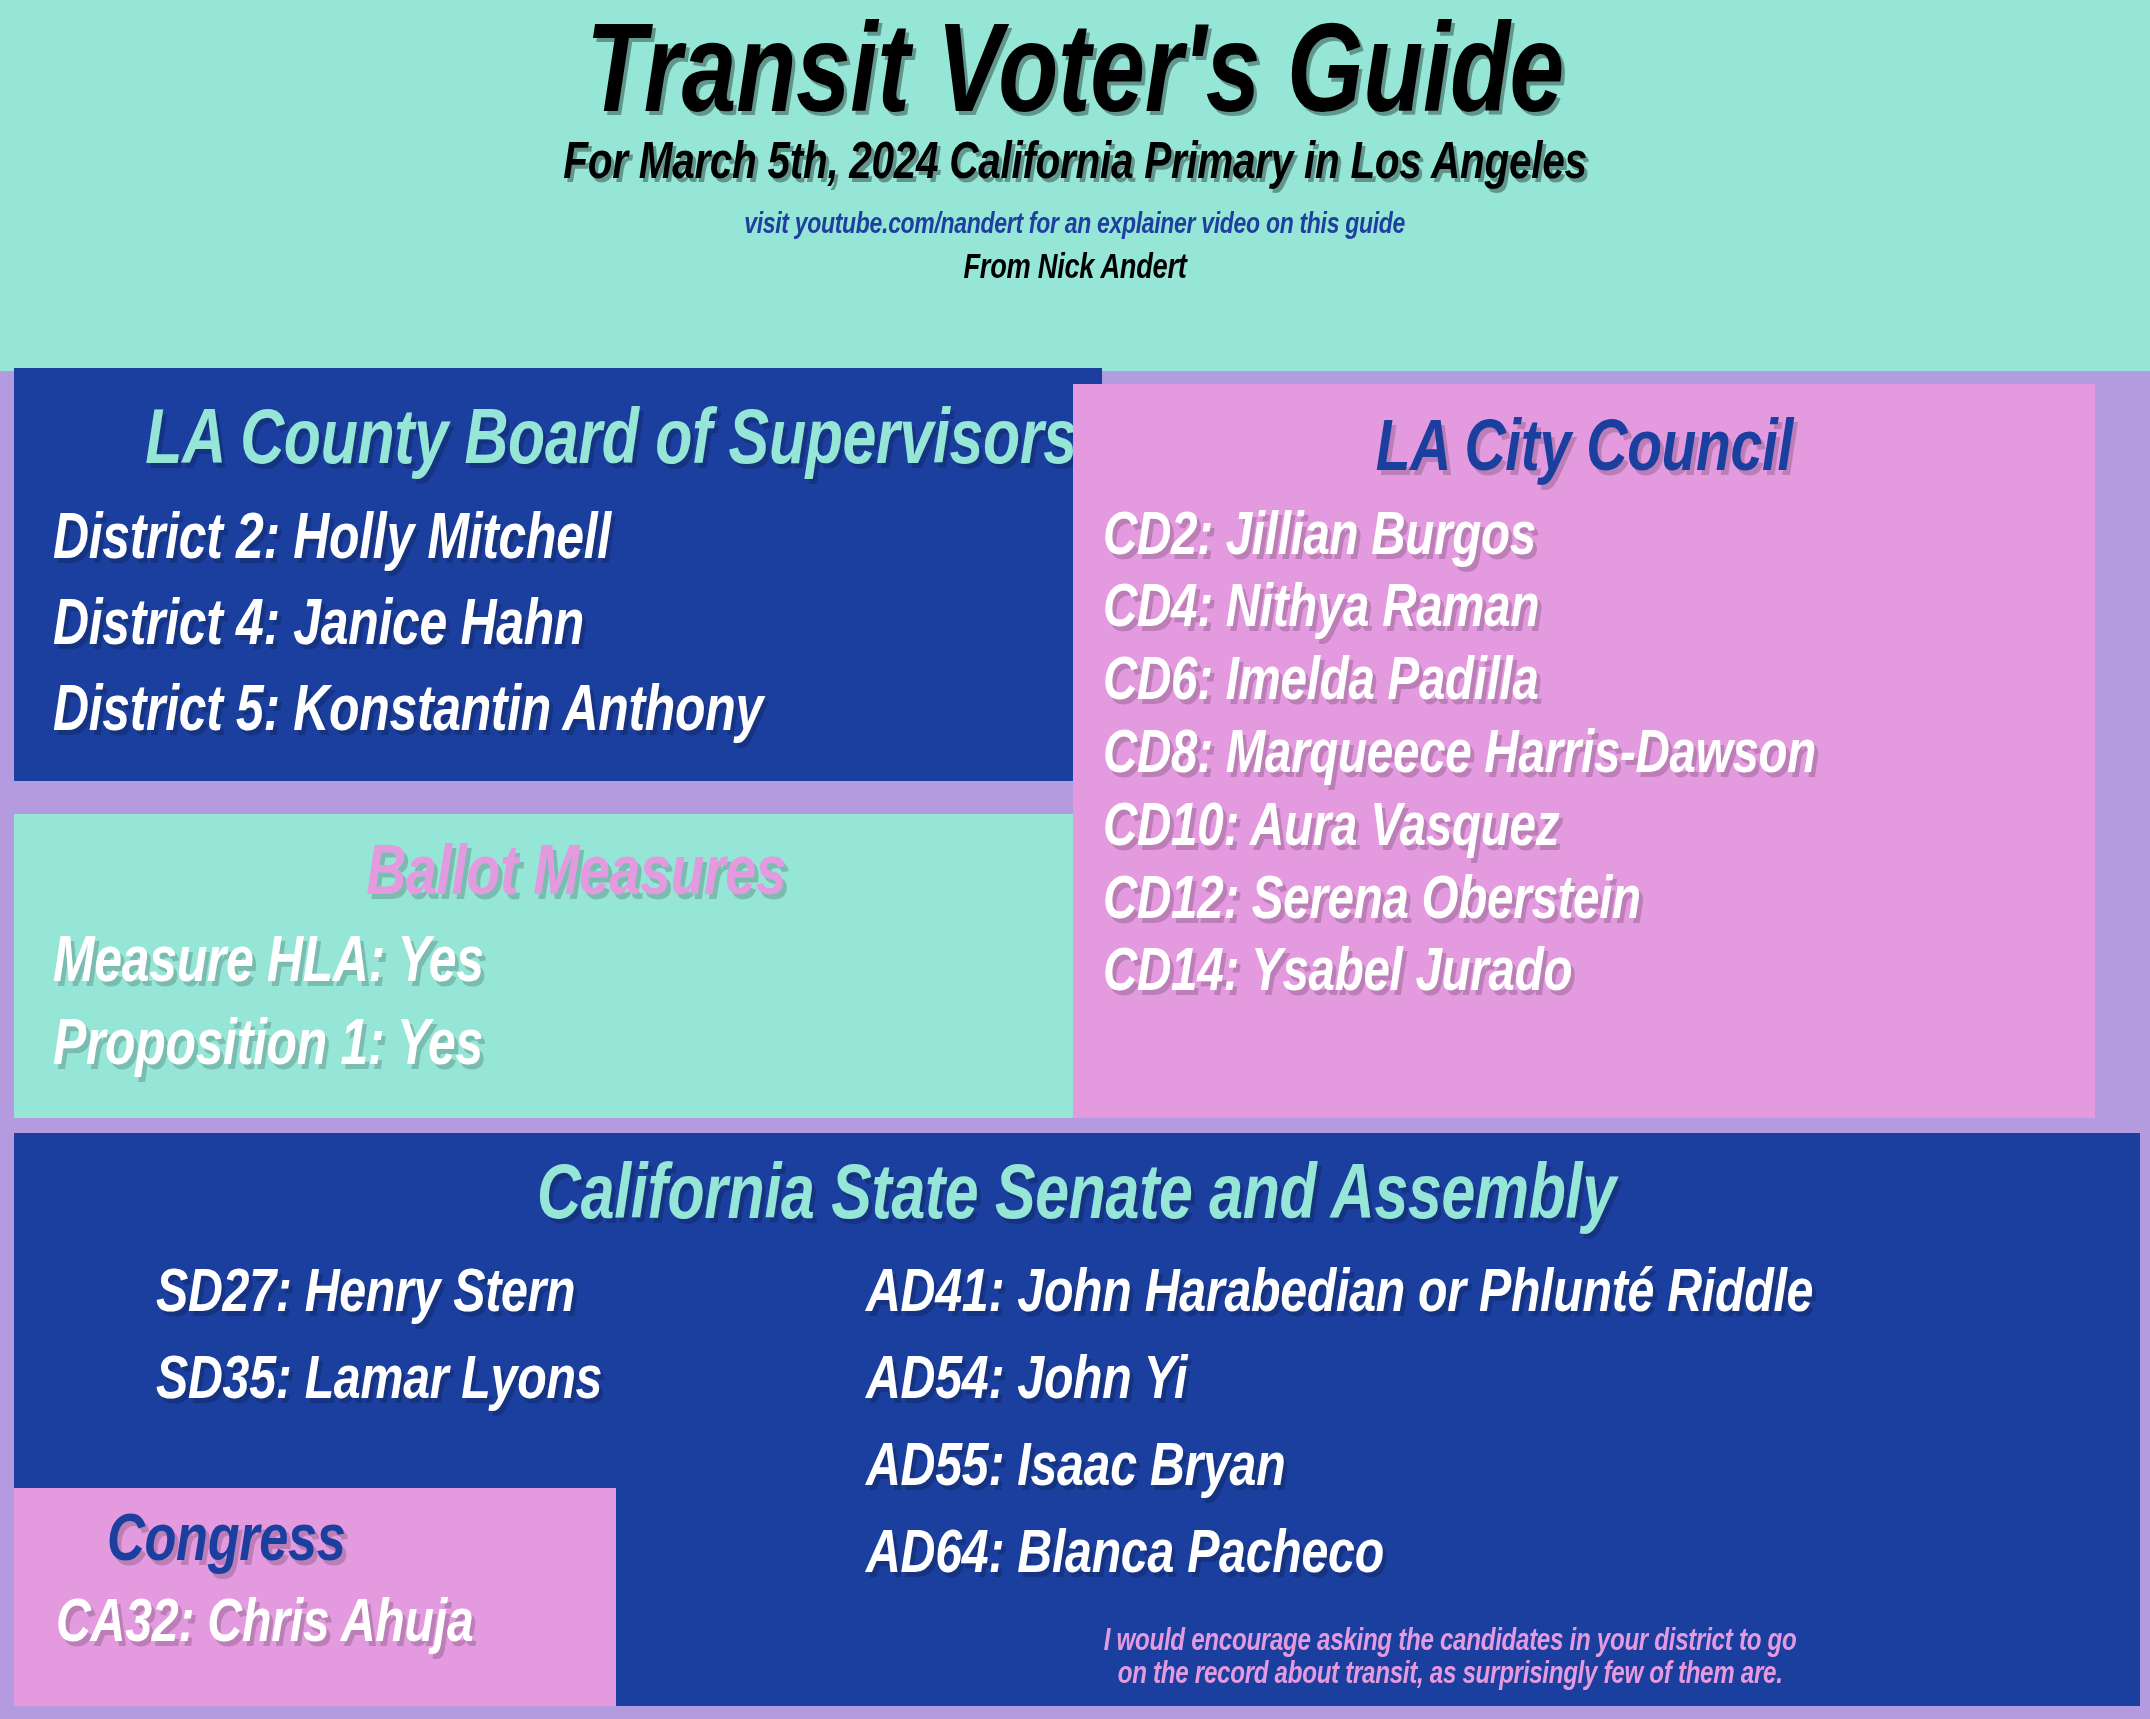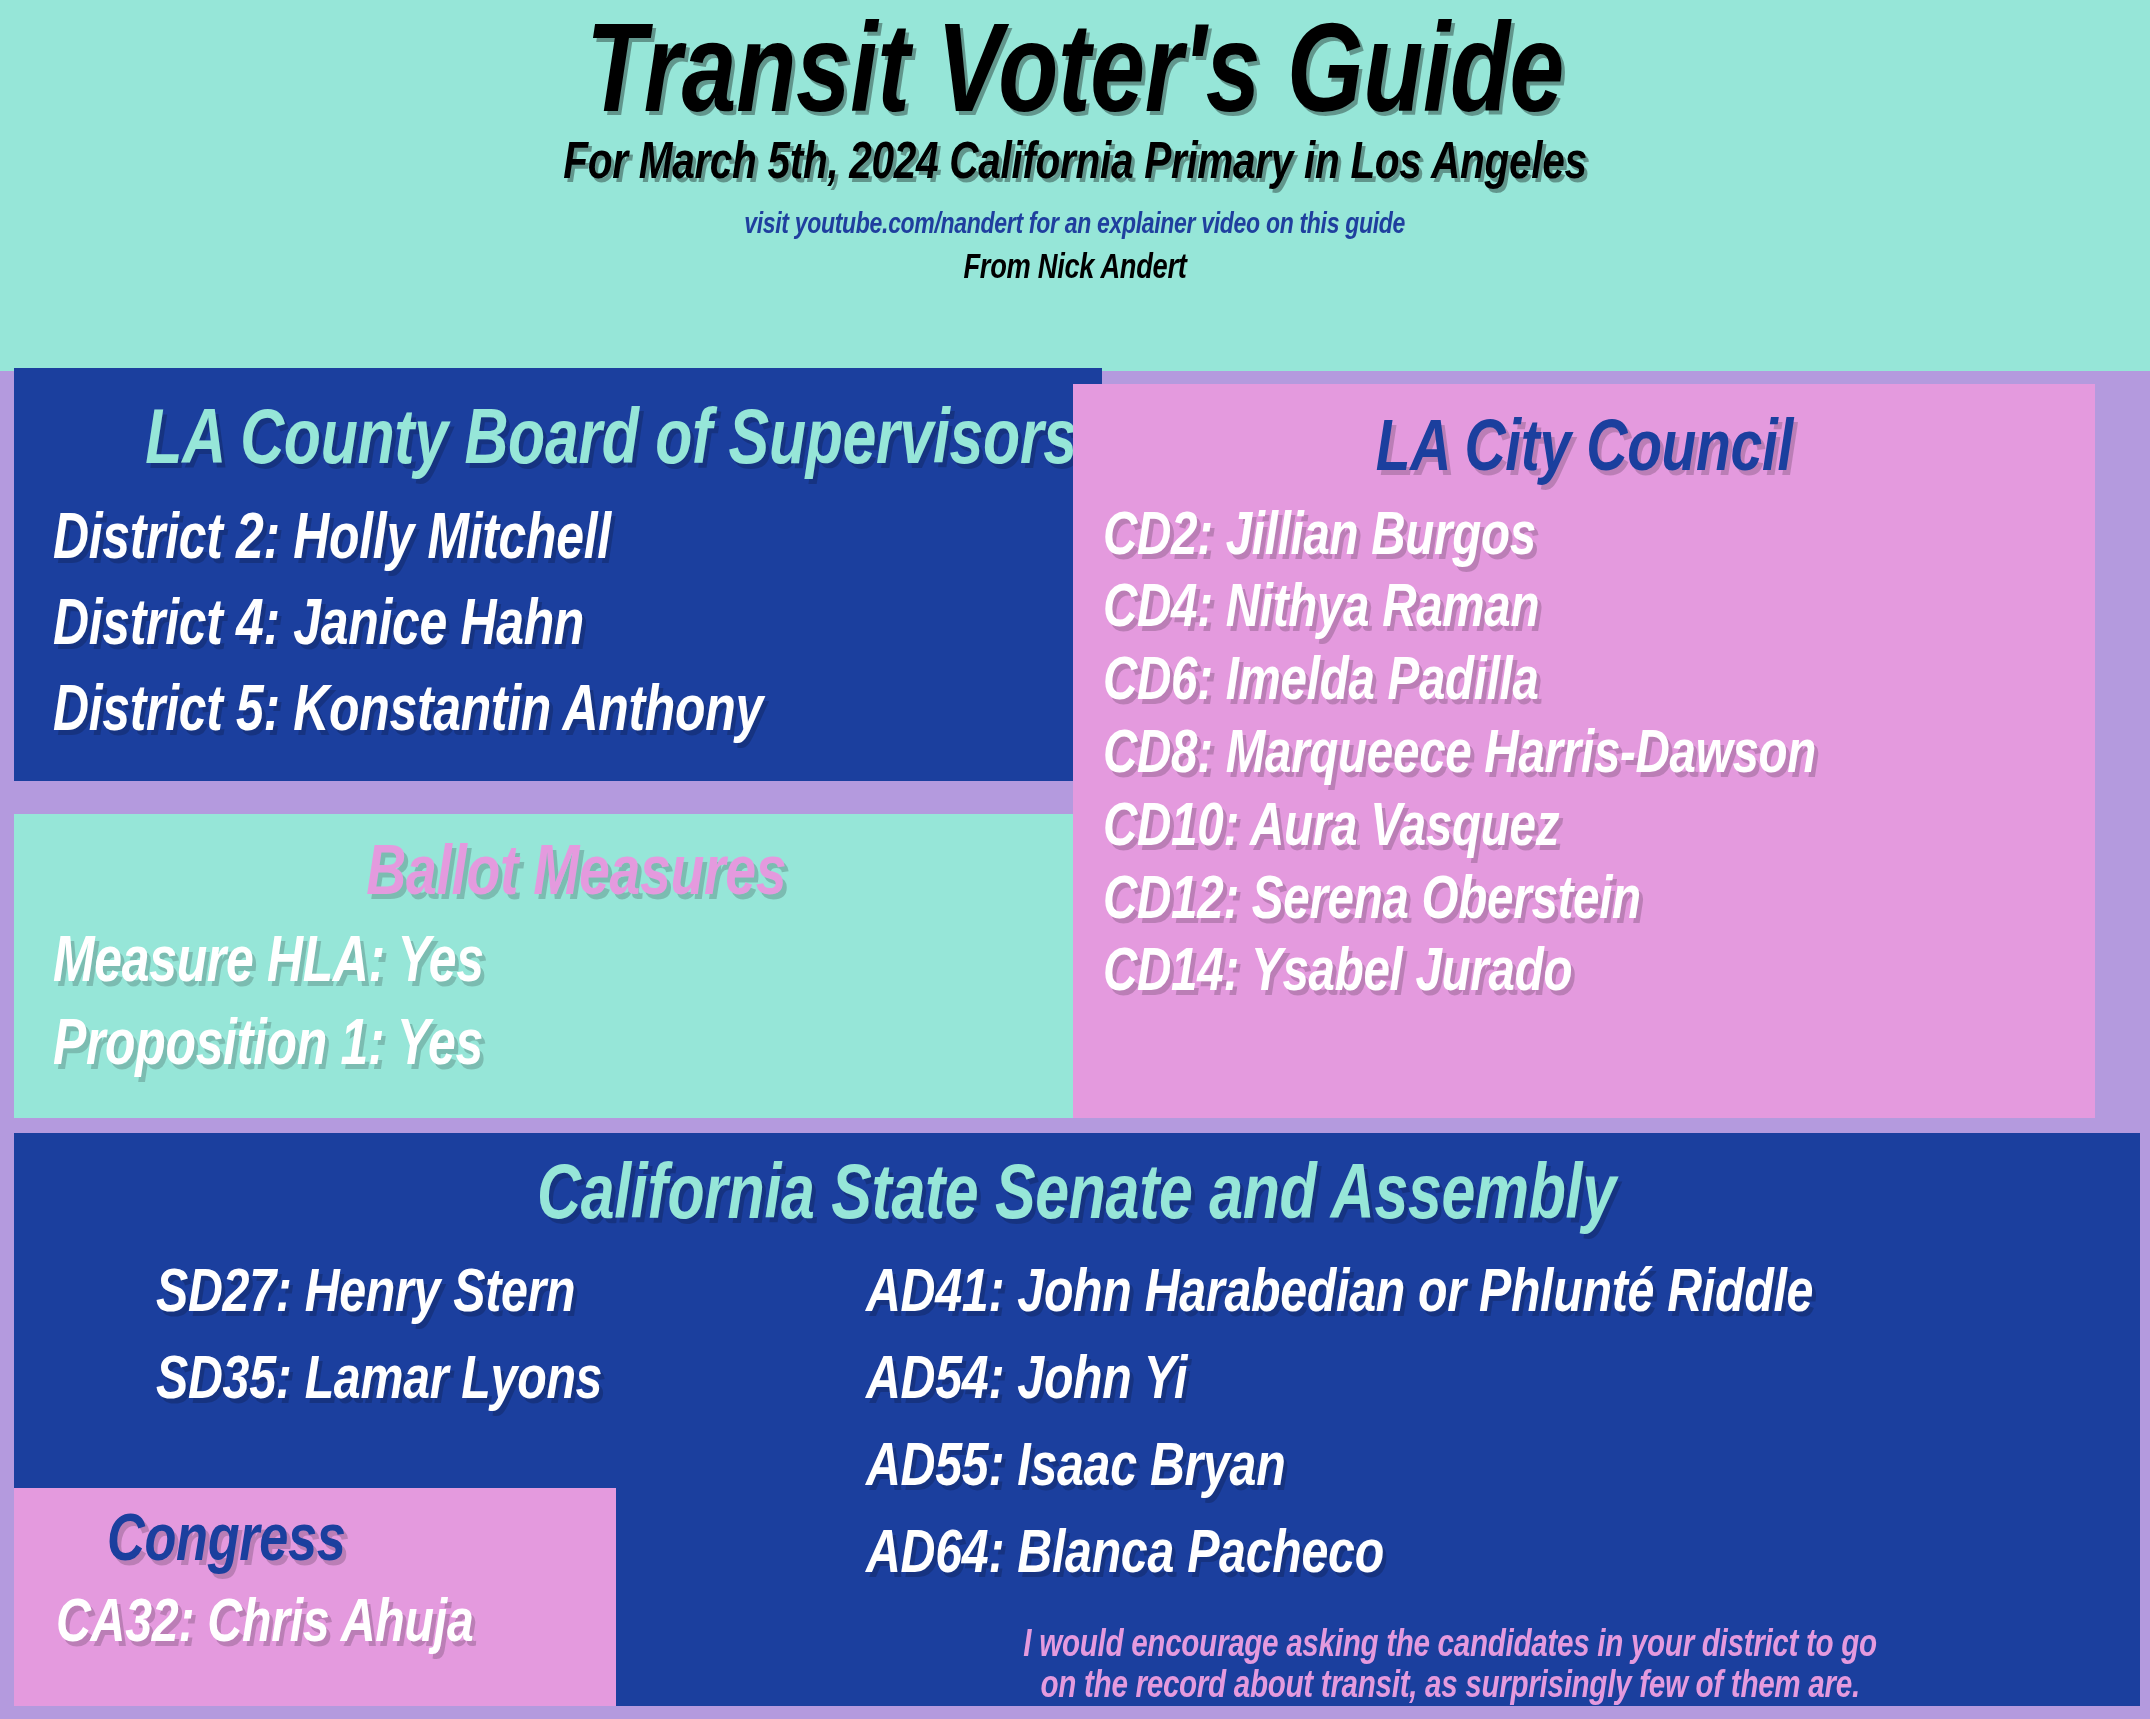--- a/index.html
+++ b/index.html
@@ -172,21 +172,21 @@
     color: #ffffff;
     margin-bottom: 25px;
   }
   #note {
     position: absolute;
     left: 902px; top: 1623px;
     width: 1096px;
     text-align: center;
     line-height: 1.08;
     color: #e49ade;
-    font-size: 38px;
+    font-size: 31px;
   }
 
   
   #congress {
     left: 13.5px; top: 1488px;
     width: 602px; height: 218px;
     background: #e49ade;
   }
   #congress .panel-head {
     font-size: 67px;

